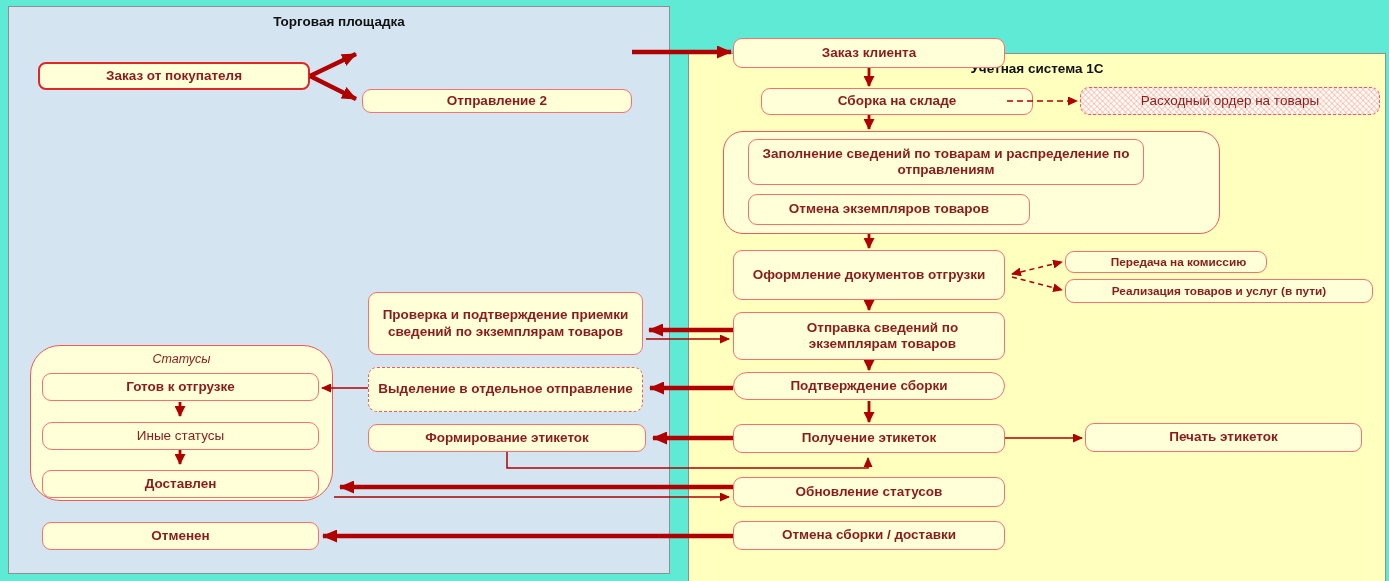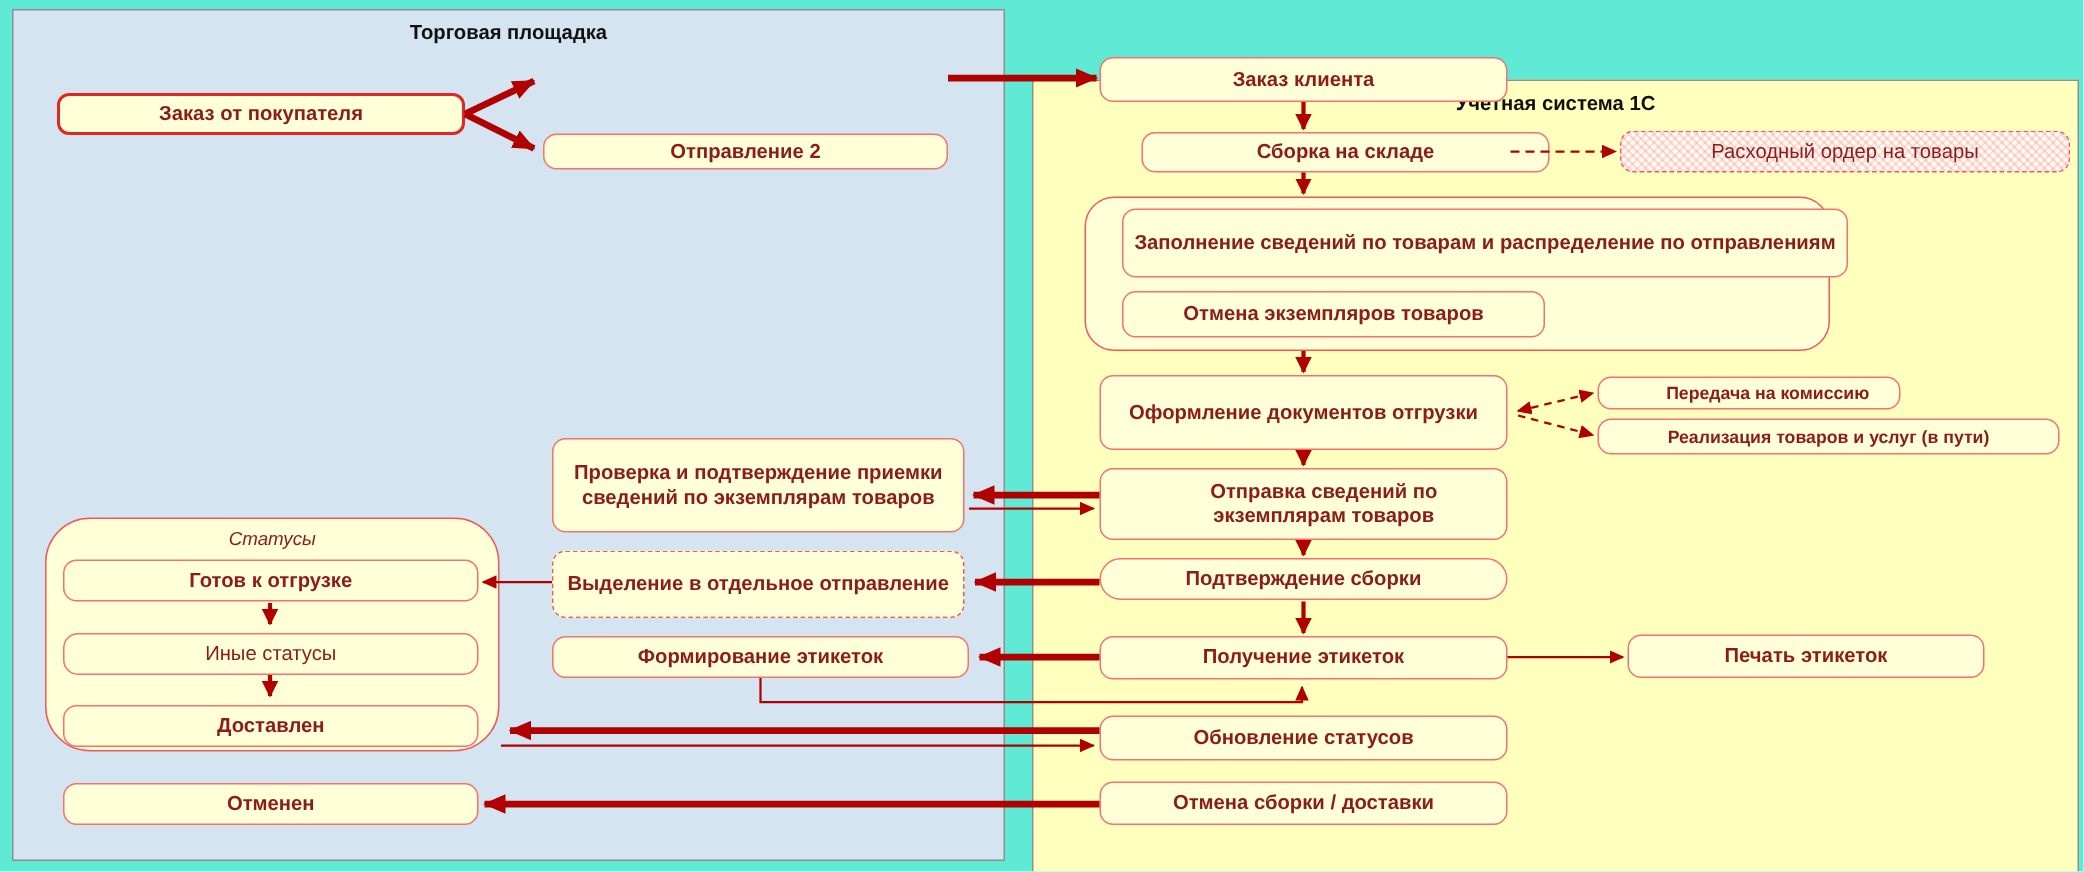--- a/index.html
+++ b/index.html
@@ -67,29 +67,29 @@
   <div class="node dashed" style="left:368px;top:367px;width:275px;height:45px;">Выделение в отдельное отправление</div>
   <div class="node" style="left:368px;top:424px;width:278px;height:28px;">Формирование этикеток</div>
   <div class="node" style="left:42px;top:373px;width:277px;height:28px;">Готов к отгрузке</div>
   <div class="node regular" style="left:42px;top:422px;width:277px;height:28px;border-radius:10px;">Иные статусы</div>
   <div class="node" style="left:42px;top:470px;width:277px;height:28px;">Доставлен</div>
   <div class="node" style="left:42px;top:522px;width:277px;height:28px;">Отменен</div>
 
   <div class="node" style="left:733px;top:38px;width:272px;height:30px;">Заказ клиента</div>
   <div class="node" style="left:733px;top:88px;width:272px;height:27px;margin-left:28px;">Сборка на складе</div>
   <div class="node dashed hatch" style="left:1080px;top:87px;width:300px;height:28px;">Расходный ордер на товары</div>
-  <div class="node" style="left:748px;top:139px;width:484px;height:46px;">Заполнение сведений по товарам и распределение по отправлениям</div>
+  <div class="node" style="left:748px;top:139px;width:396px;height:46px;">Заполнение сведений по товарам и распределение по отправлениям</div>
   <div class="node" style="left:748px;top:194px;width:282px;height:31px;">Отмена экземпляров товаров</div>
   <div class="node" style="left:733px;top:250px;width:272px;height:50px;">Оформление документов отгрузки</div>
   <div class="node small" style="left:1065px;top:251px;width:202px;height:22px;padding-left:31px;">Передача на комиссию</div>
   <div class="node small" style="left:1065px;top:279px;width:308px;height:24px;">Реализация товаров и услуг (в пути)</div>
   <div class="node" style="left:733px;top:312px;width:272px;height:48px;padding-left:33px;">Отправка сведений по экземплярам товаров</div>
   <div class="node" style="left:733px;top:372px;width:272px;height:28px;border-radius:14px;">Подтверждение сборки</div>
   <div class="node" style="left:733px;top:424px;width:272px;height:29px;">Получение этикеток</div>
-  <div class="node" style="left:1085px;top:423px;width:238px;height:29px;">Печать этикеток</div>
+  <div class="node" style="left:1085px;top:423px;width:277px;height:29px;">Печать этикеток</div>
   <div class="node" style="left:733px;top:477px;width:272px;height:30px;">Обновление статусов</div>
   <div class="node" style="left:733px;top:521px;width:272px;height:29px;">Отмена сборки / доставки</div>
 
   <svg id="wires" viewBox="0 0 1389 581">
     <defs>
       <marker id="mThick" markerWidth="15" markerHeight="13" refX="14" refY="6.5" orient="auto-start-reverse" markerUnits="userSpaceOnUse">
         <path d="M0,0 L15,6.5 L0,13 z" fill="#b00000"></path>
       </marker>
       <marker id="mMed" markerWidth="11" markerHeight="11" refX="10" refY="5.5" orient="auto-start-reverse" markerUnits="userSpaceOnUse">
         <path d="M0,0 L11,5.5 L0,11 z" fill="#b00000"></path>

